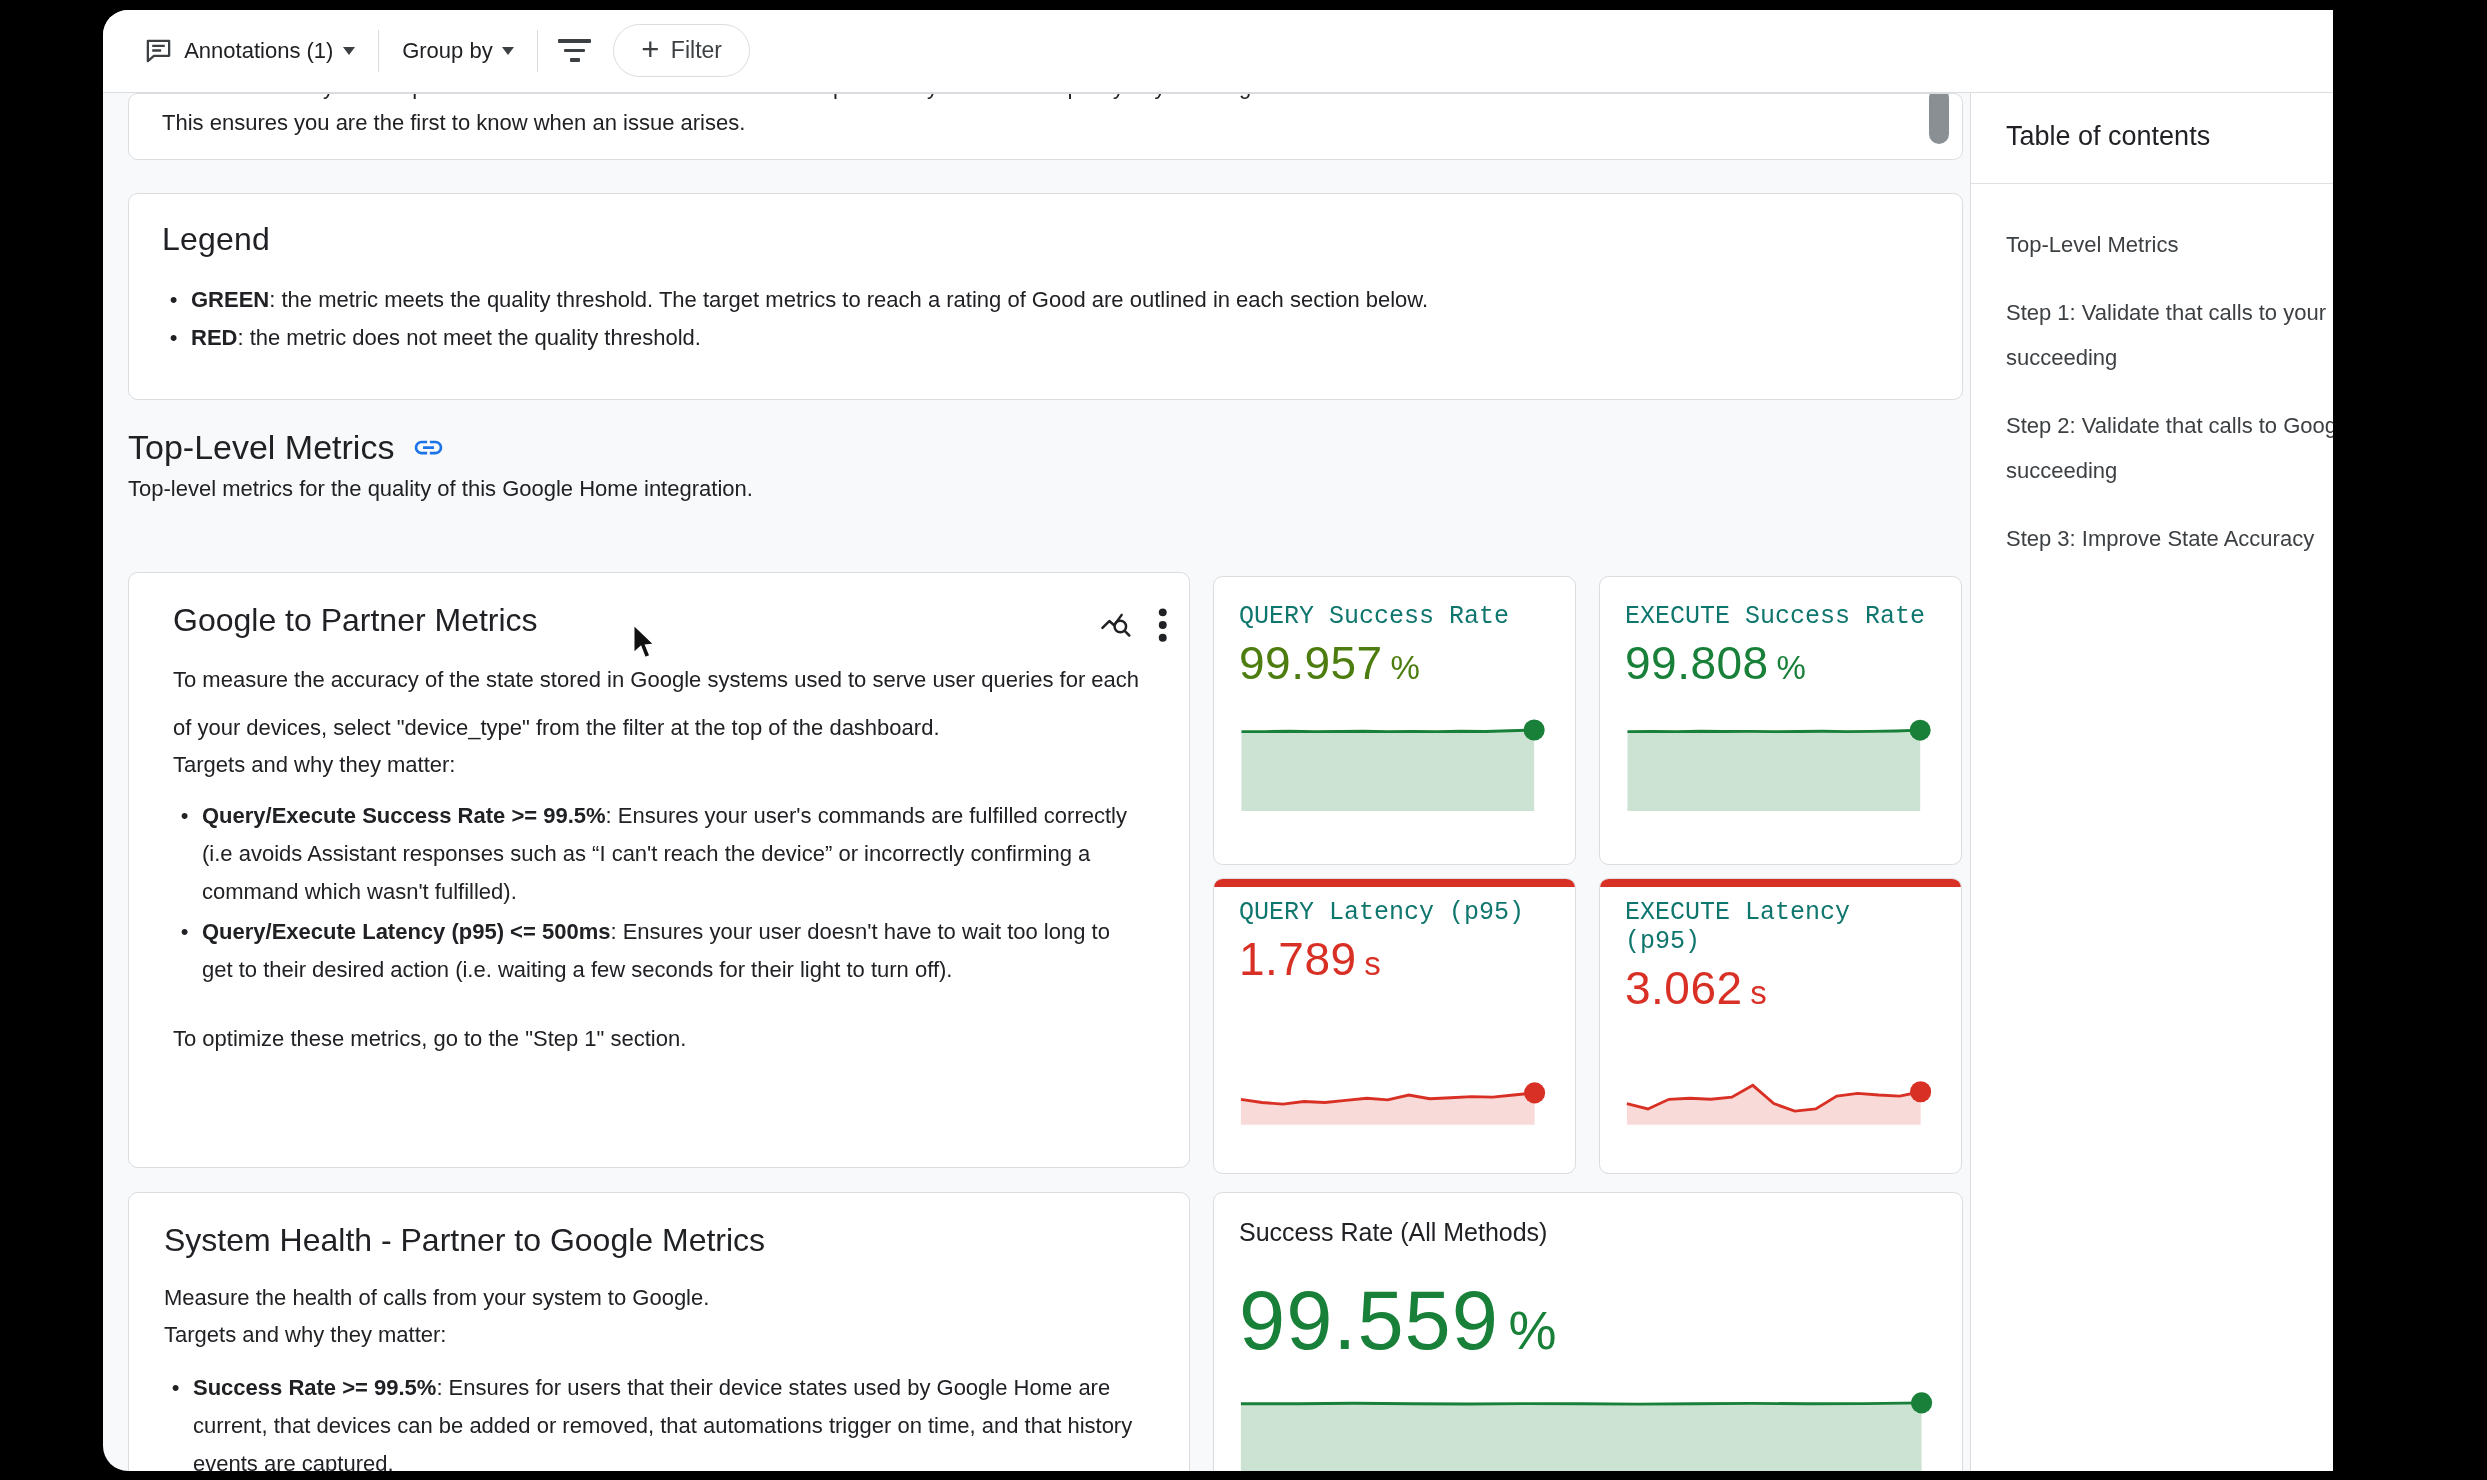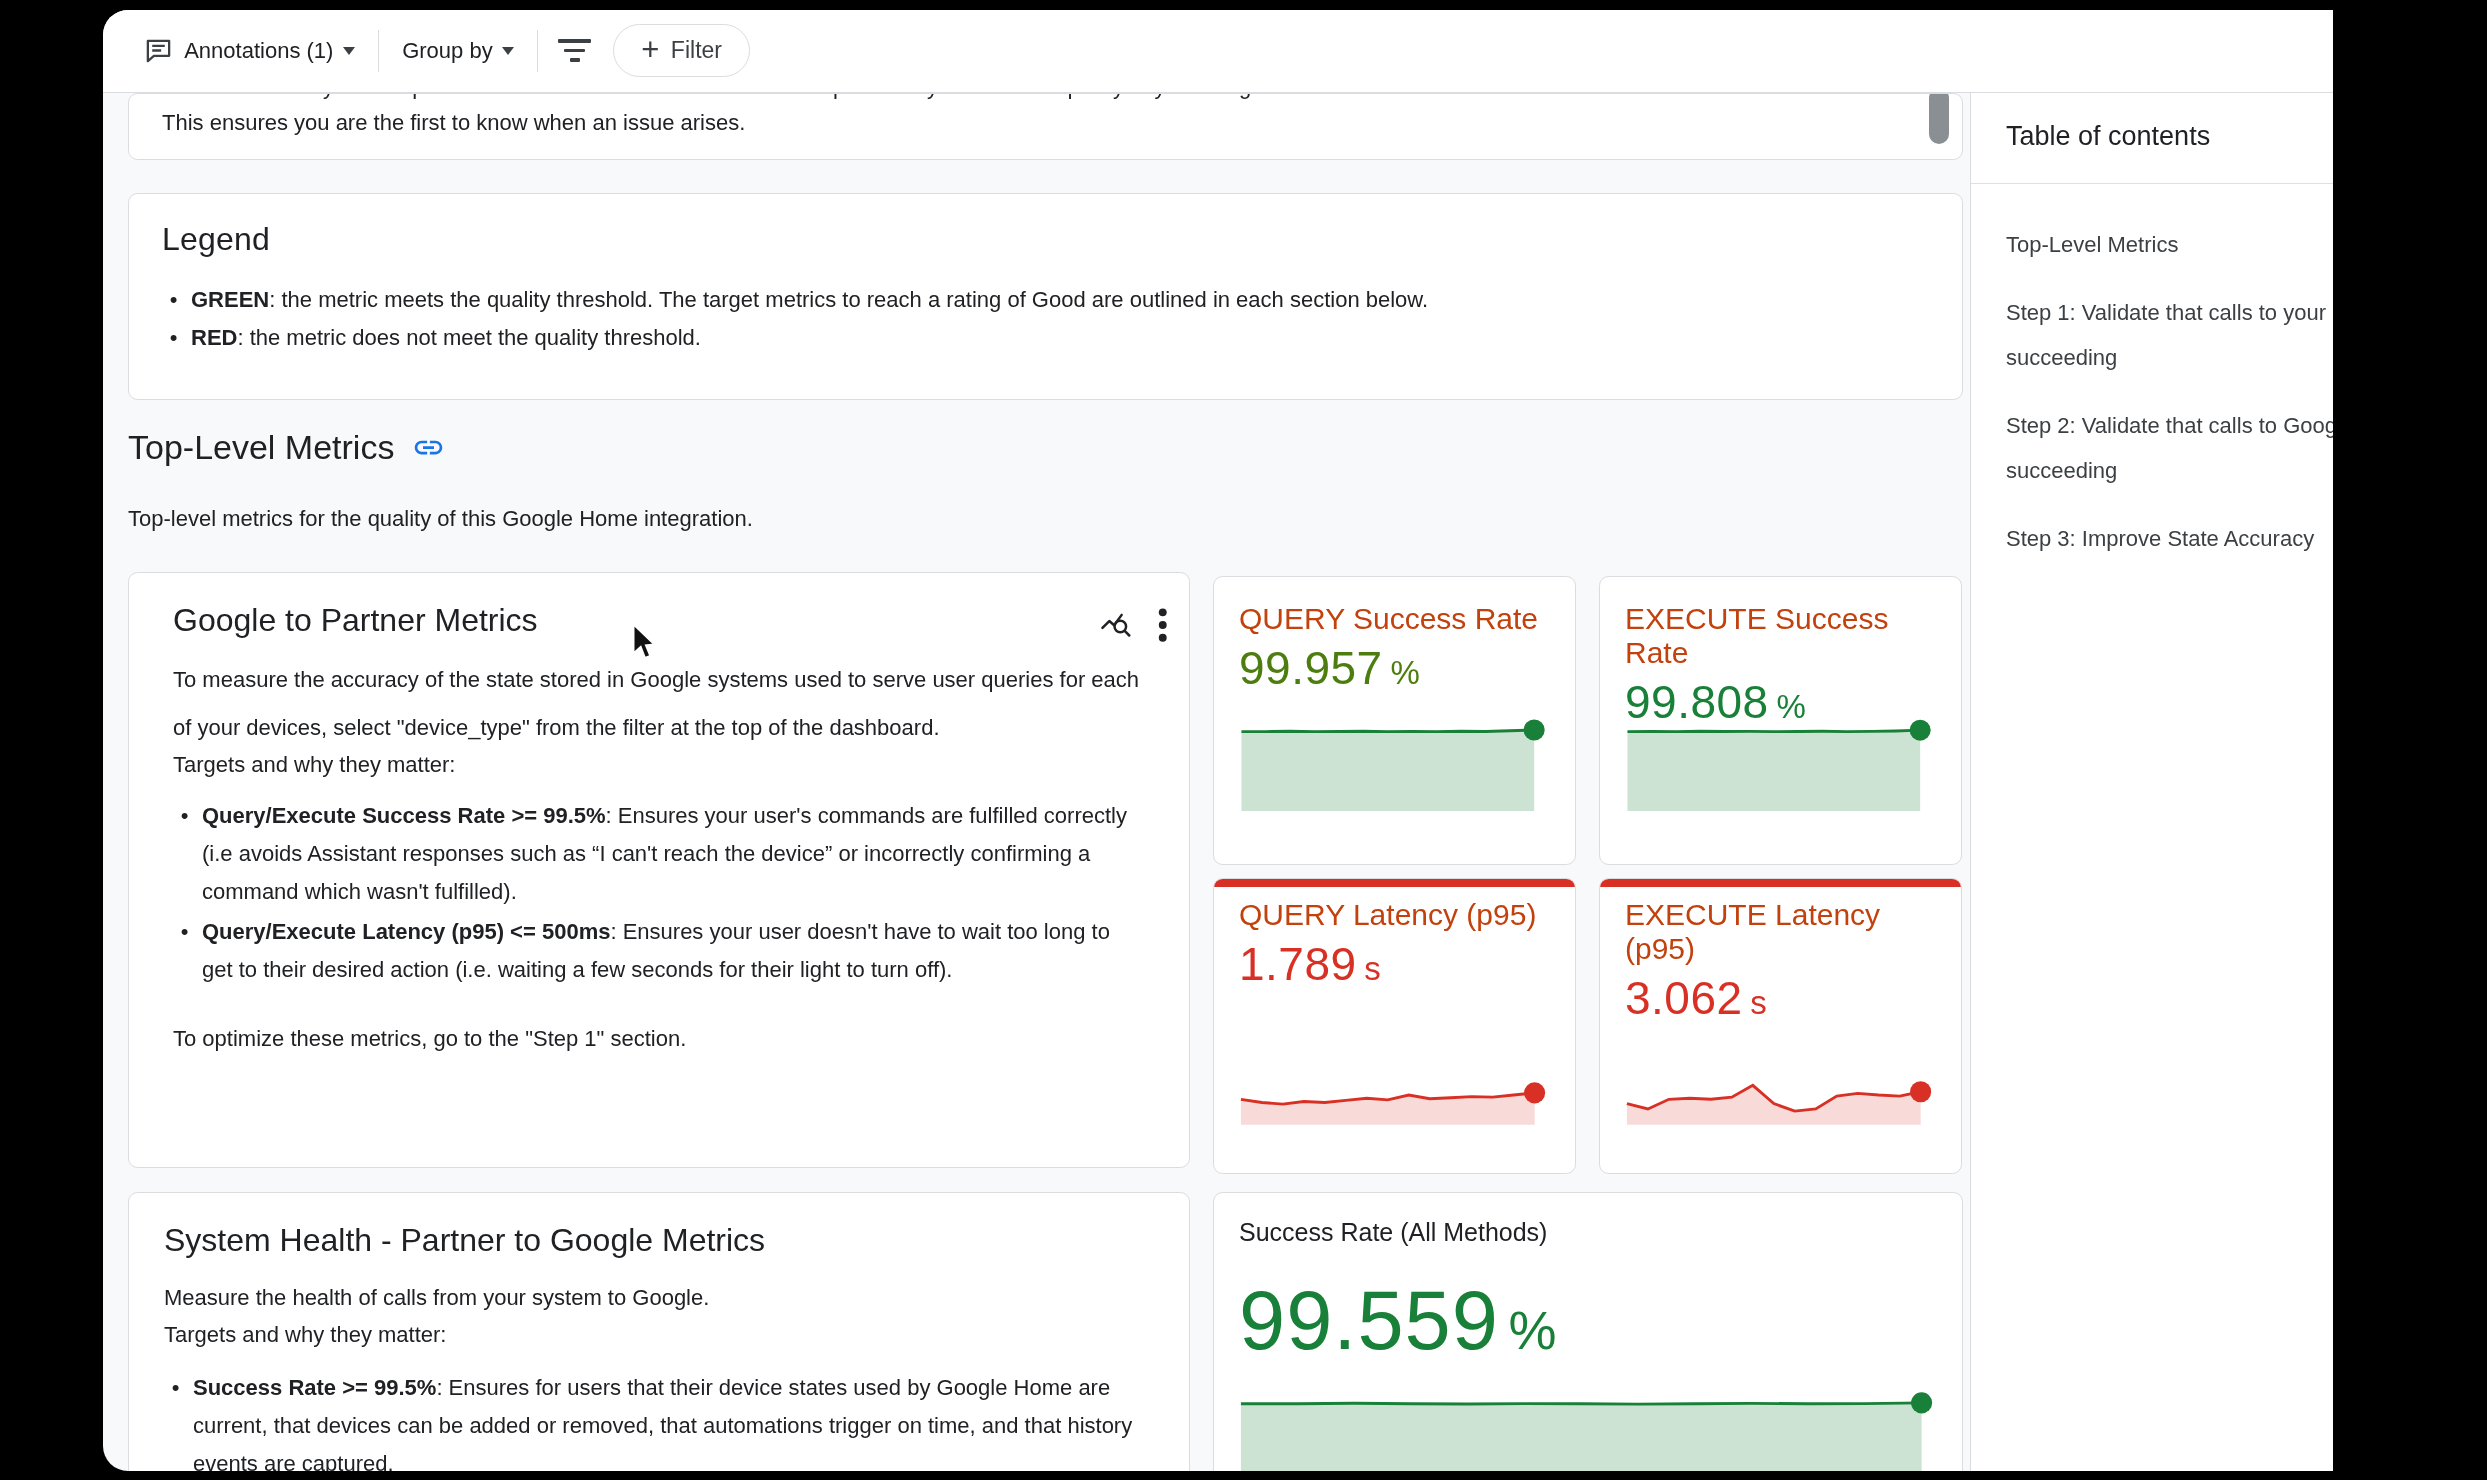--- a/index.html
+++ b/index.html
@@ -52,37 +52,37 @@
   #legend-card { left:25px; top:183px; width:1835px; height:207px; padding:27px 33px; }
   .h-legend { font-size:32px; font-weight:400; letter-spacing:0.2px; color:#202124; }
   ul.bullets { list-style:none; }
   ul.bullets li { position:relative; font-size:22px; line-height:38px; color:#202124; padding-left:29px; }
   ul.bullets li::before { content:"•"; position:absolute; left:7.7px; }
   #legend-card ul.bullets { margin-top:23px; }
 
   
   #section-top-level { position:absolute; left:25px; top:418px; display:flex; align-items:center; gap:17.3px; }
   #section-top-level h2 { font-size:34px; font-weight:400; color:#202124; }
-  #section-subtitle { position:absolute; left:25px; top:496px; font-size:22px; color:#202124; }
+  #section-subtitle { position:absolute; left:25px; top:466px; font-size:22px; color:#202124; }
 
   
   #gtp-card { left:25px; top:562px; width:1062px; height:596px; padding:29px 44px; }
   .card-h1 { font-size:32px; font-weight:400; color:#202124; }
   .card-actions { position:absolute; right:21px; top:33px; display:flex; align-items:center; gap:25px; }
   .body-text { font-size:22px; line-height:48px; color:#202124; }
   #gtp-para { margin-top:17.3px; max-width:971px; }
   .targets-label { font-size:22px; color:#202124; }
   #gtp-card ul.bullets { margin-top:19px; max-width:975px; }
   #gtp-card ul.bullets li { line-height:38px; margin-bottom:1.9px; }
   #gtp-footer { font-size:22px; color:#202124; margin-top:37px; }
 
   
   .tile { overflow:hidden; }
   .tile .top-bar { position:absolute; left:0; top:0; width:100%; height:8.6px; }
-  .tile-title { font-size:30px; color:#c2410c; padding:25px 25px 0 25px; }
+  .tile-title { font-size:25px; color:#0f766e; padding:25px 25px 0 25px;font-family:Liberation Mono, monospace; }
   .tile-title.pushed { padding-top:19px; }
   .tile-value { padding:5.8px 25px 0 25px; font-size:46px; font-weight:500; letter-spacing:0.5px; }
   .tile-value .unit { font-size:33px; font-weight:400; margin-left:7.7px; }
   .sparkwrap { position:absolute; left:25px; right:25px; }
   .sparkwrap svg { display:block; width:100%; height:100%; overflow:visible; }
 
   #tile-qsr { left:1110px; top:566px; width:363px; height:289px; }
   #tile-esr { left:1496px; top:566px; width:363px; height:289px; }
   #tile-qlat { left:1110px; top:868px; width:363px; height:296px; }
   #tile-elat { left:1496px; top:868px; width:363px; height:296px; }

